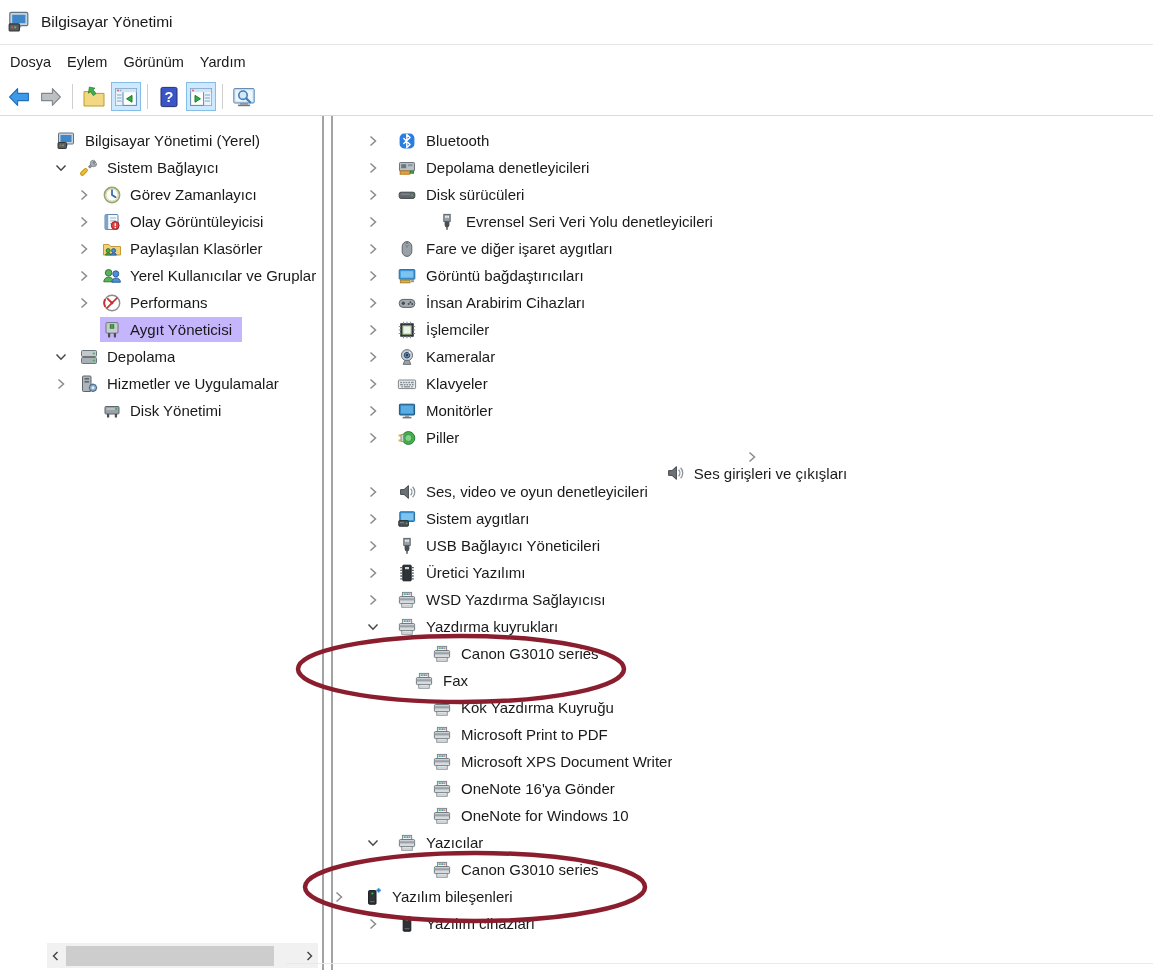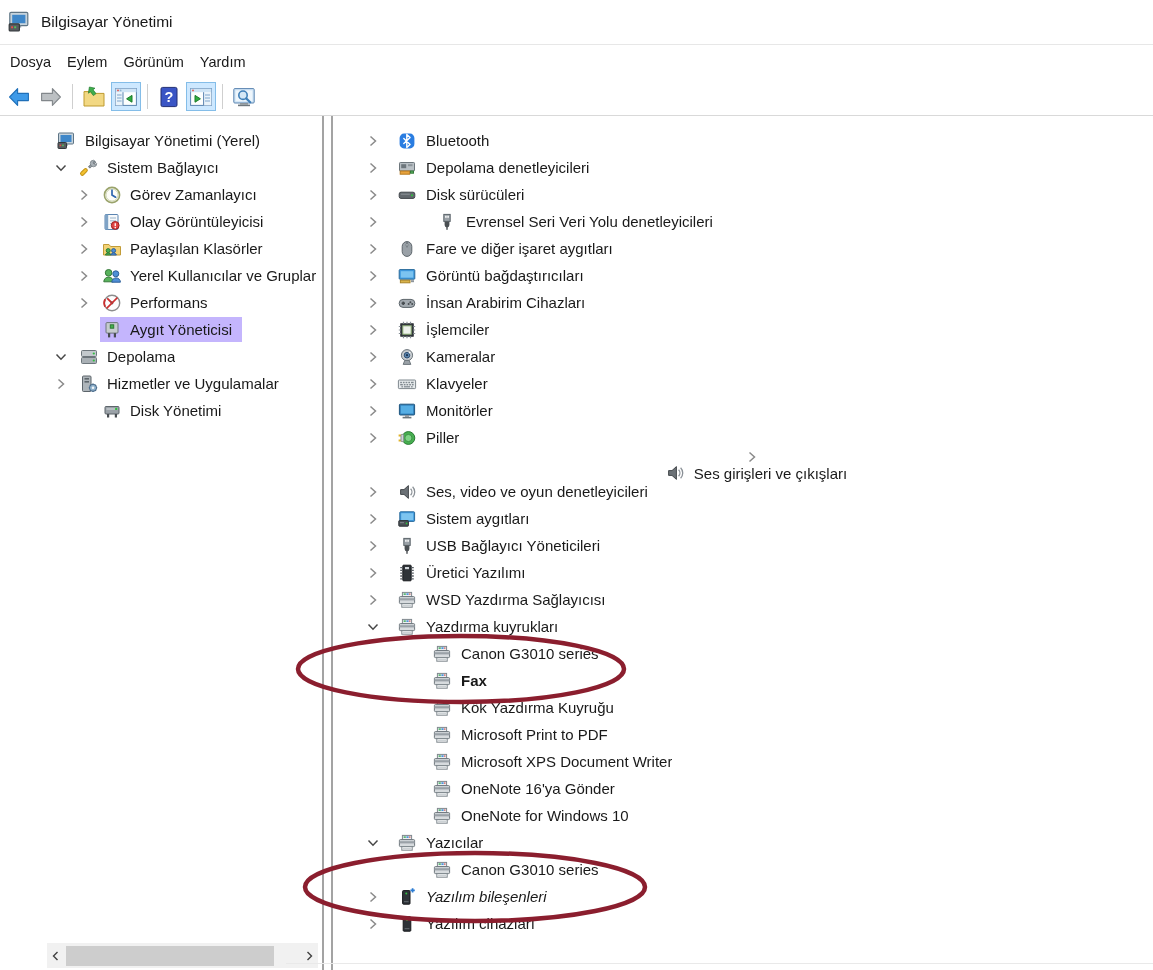--- a/index.html
+++ b/index.html
@@ -750,21 +750,21 @@
                 <rect x="12.2" y="3.4" width="1.2" height="1.4" fill="#d04545"></rect>
                 <rect x="2.4" y="6.6" width="15.2" height="7" rx="1" fill="#d7dbde" stroke="#6d767c"></rect>
                 <rect x="2.4" y="8.2" width="15.2" height="2.2" fill="#9aa1a7"></rect>
                 <rect x="4.8" y="13.6" width="10.4" height="3.6" fill="#f4f6f7" stroke="#7f888e"></rect>
                 <rect x="6" y="14.8" width="8" height="1" fill="#c3c9cd"></rect>
               </svg>
             </span>
             <span class="row-label">Canon G3010 series</span>
           </span>
         </div>
-        <div class="tree-row" style="padding-left: 69px; font-weight: bold;">
+        <div class="tree-row" style="padding-left: 51px;">
           <span class="slot" style="width: 28px;"></span>
           <span class="row-content">
             <span class="icon20">
               <svg width="20" height="20" viewBox="0 0 20 20" xmlns="http://www.w3.org/2000/svg" aria-hidden="true">
                 <rect x="5.4" y="2.4" width="9.2" height="4.2" fill="#eceff1" stroke="#7f888e"></rect>
                 <rect x="6.6" y="3.4" width="2.2" height="1.4" fill="#35a854"></rect>
                 <rect x="9.4" y="3.4" width="2.2" height="1.4" fill="#2b7cd3"></rect>
                 <rect x="12.2" y="3.4" width="1.2" height="1.4" fill="#d04545"></rect>
                 <rect x="2.4" y="6.6" width="15.2" height="7" rx="1" fill="#d7dbde" stroke="#6d767c"></rect>
                 <rect x="2.4" y="8.2" width="15.2" height="2.2" fill="#9aa1a7"></rect>
@@ -898,21 +898,21 @@
                 <rect x="12.2" y="3.4" width="1.2" height="1.4" fill="#d04545"></rect>
                 <rect x="2.4" y="6.6" width="15.2" height="7" rx="1" fill="#d7dbde" stroke="#6d767c"></rect>
                 <rect x="2.4" y="8.2" width="15.2" height="2.2" fill="#9aa1a7"></rect>
                 <rect x="4.8" y="13.6" width="10.4" height="3.6" fill="#f4f6f7" stroke="#7f888e"></rect>
                 <rect x="6" y="14.8" width="8" height="1" fill="#c3c9cd"></rect>
               </svg>
             </span>
             <span class="row-label">Canon G3010 series</span>
           </span>
         </div>
-        <div class="tree-row" style="padding-left: 34px; font-style: italic;">
+        <div class="tree-row" style="">
           <span class="slot" style="width: 28px;">
             <svg width="12" height="12" viewBox="0 0 12 12" xmlns="http://www.w3.org/2000/svg" aria-hidden="true">
               <path d="M3.5 1.5 8.5 6 3.5 10.5" fill="none" stroke="#8a8a8a" stroke-width="1.5"></path>
             </svg>
           </span>
           <span class="row-content">
             <span class="icon20">
               <svg width="20" height="20" viewBox="0 0 20 20" xmlns="http://www.w3.org/2000/svg" aria-hidden="true">
                 <rect x="5.6" y="3.6" width="7.4" height="13.6" rx="0.8" fill="#2e3338" stroke="#16181b"></rect>
                 <circle cx="9.3" cy="6.6" r="1" fill="#2fbf3f"></circle>

